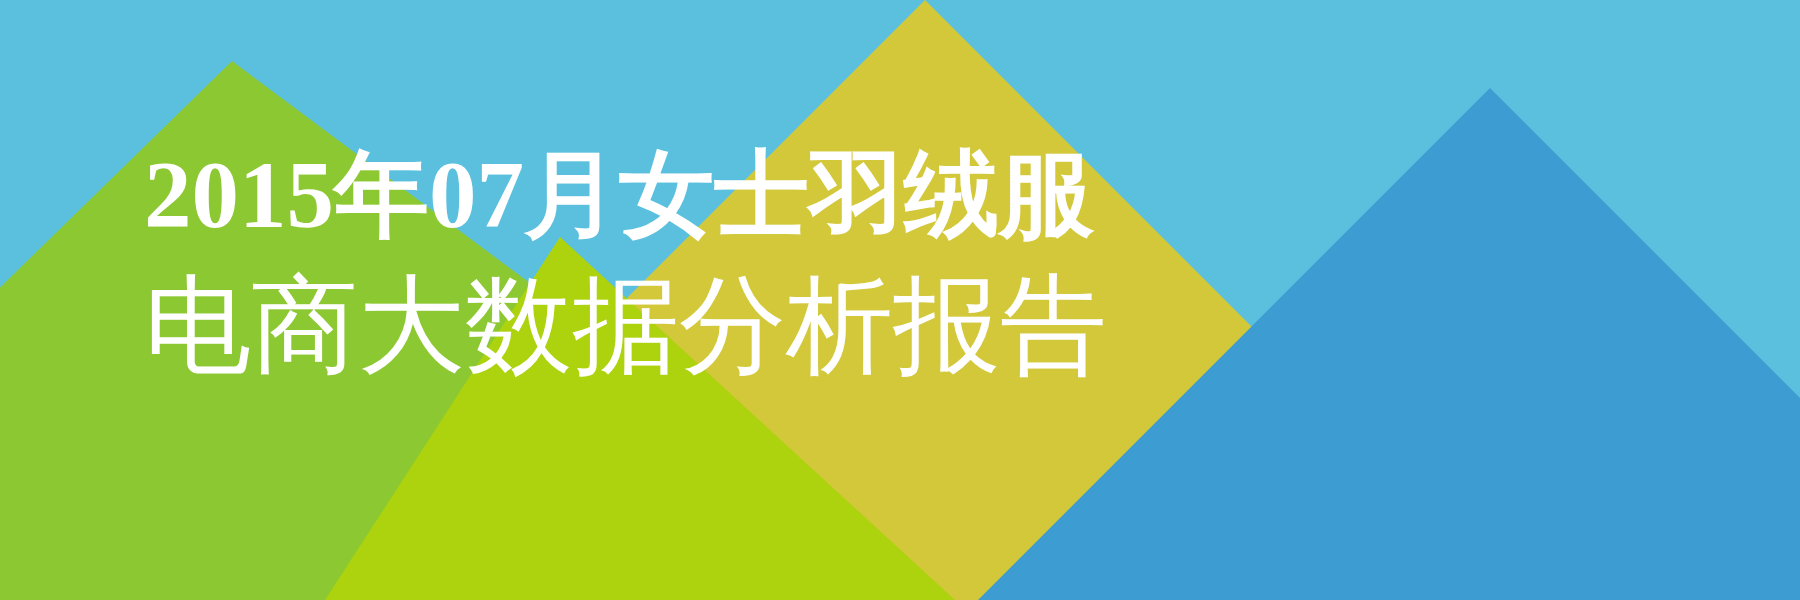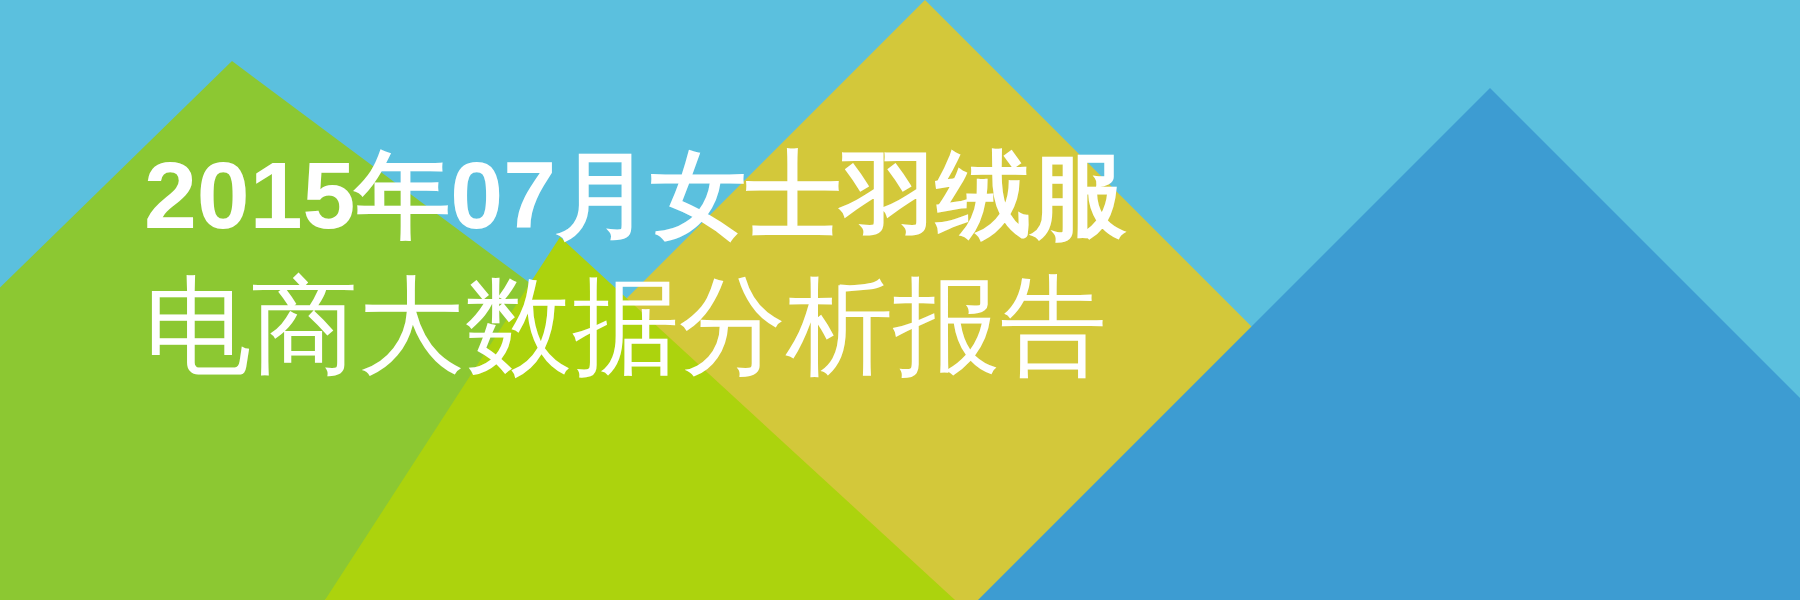--- a/index.html
+++ b/index.html
@@ -23,20 +23,21 @@
     height: 600px;
     display: block;
   }
   #title-block {
     position: absolute;
     left: 0;
     top: 0;
     width: 1800px;
     height: 516px;
     pointer-events: none;
+    font-family: Liberation Serif, serif;
   }
   .title-line {
     position: absolute;
     left: 144px;
     color: #ffffff;
     white-space: nowrap;
     letter-spacing: 0px;
   }
   #title-line-1 {
     top: 146px;

